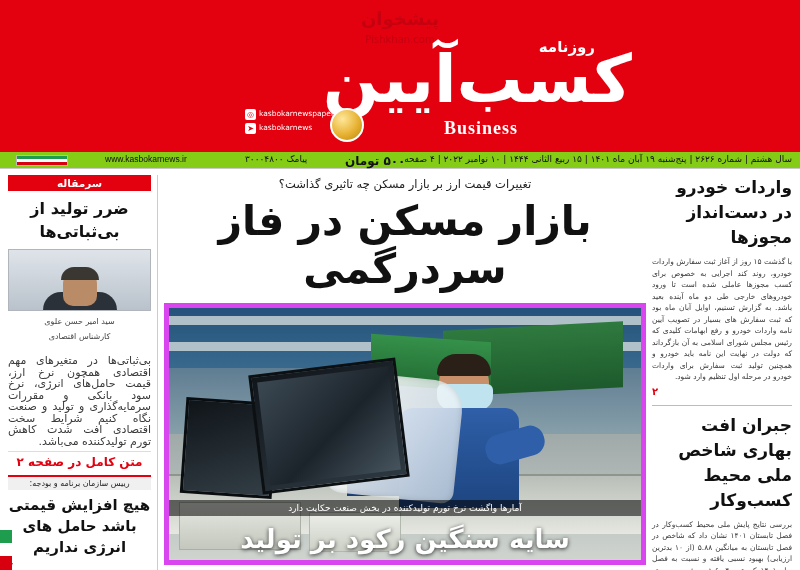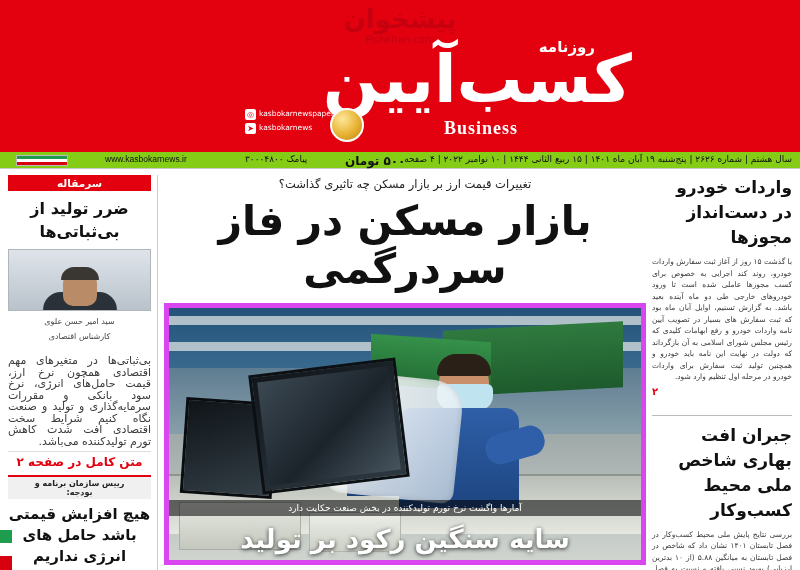--- a/index.html
+++ b/index.html
@@ -72,21 +72,21 @@
     top: 6px;
     left: 50%;
     transform: translateX(-50%);
     width: 150px;
     text-align: center;
     color: #b8000c;
     font-size: 11px;
     direction: ltr;
   }
   .pishkhan .ph-fa {
-    font-size: 26px;
+    font-size: 18px;
     color: #c20010;
     font-weight: bold;
     display: block;
     line-height: 26px;
     opacity: .85;
   }
   .pishkhan .ph-en {
     display: block;
     font-size: 10px;
     color: #c20010;
@@ -185,21 +185,21 @@
     width: 150px;
     flex: 0 0 150px;
     border-right: 1px solid #cccccc;
     padding-right: 6px;
     box-sizing: border-box;
   }
 
   
   .side-article {
     border-bottom: 1px solid #bbbbbb;
-    padding-bottom: 18px;
+    padding-bottom: 8px;
     margin-bottom: 7px;
   }
   .side-title {
     font-size: 17px;
     line-height: 25px;
     font-weight: bold;
     color: #111111;
     text-align: right;
     margin: 0 0 6px 0;
   }
@@ -440,21 +440,21 @@
     padding-top: 3px;
   }
   .org-flag {
     background: #f0f0f0;
     border-top: 2px solid #e3000f;
     color: #222;
     font-size: 8px;
     text-align: center;
     padding: 2px 16px;
     margin: 6px 0 5px 0;
-    font-weight: bold;
+    font-weight: normal;
   }
   .brief-item {
     border-bottom: 1px solid #c4c4c4;
     padding-bottom: 5px;
     margin-bottom: 6px;
   }
   .brief-title {
     font-size: 15px;
     line-height: 21px;
     font-weight: bold;

